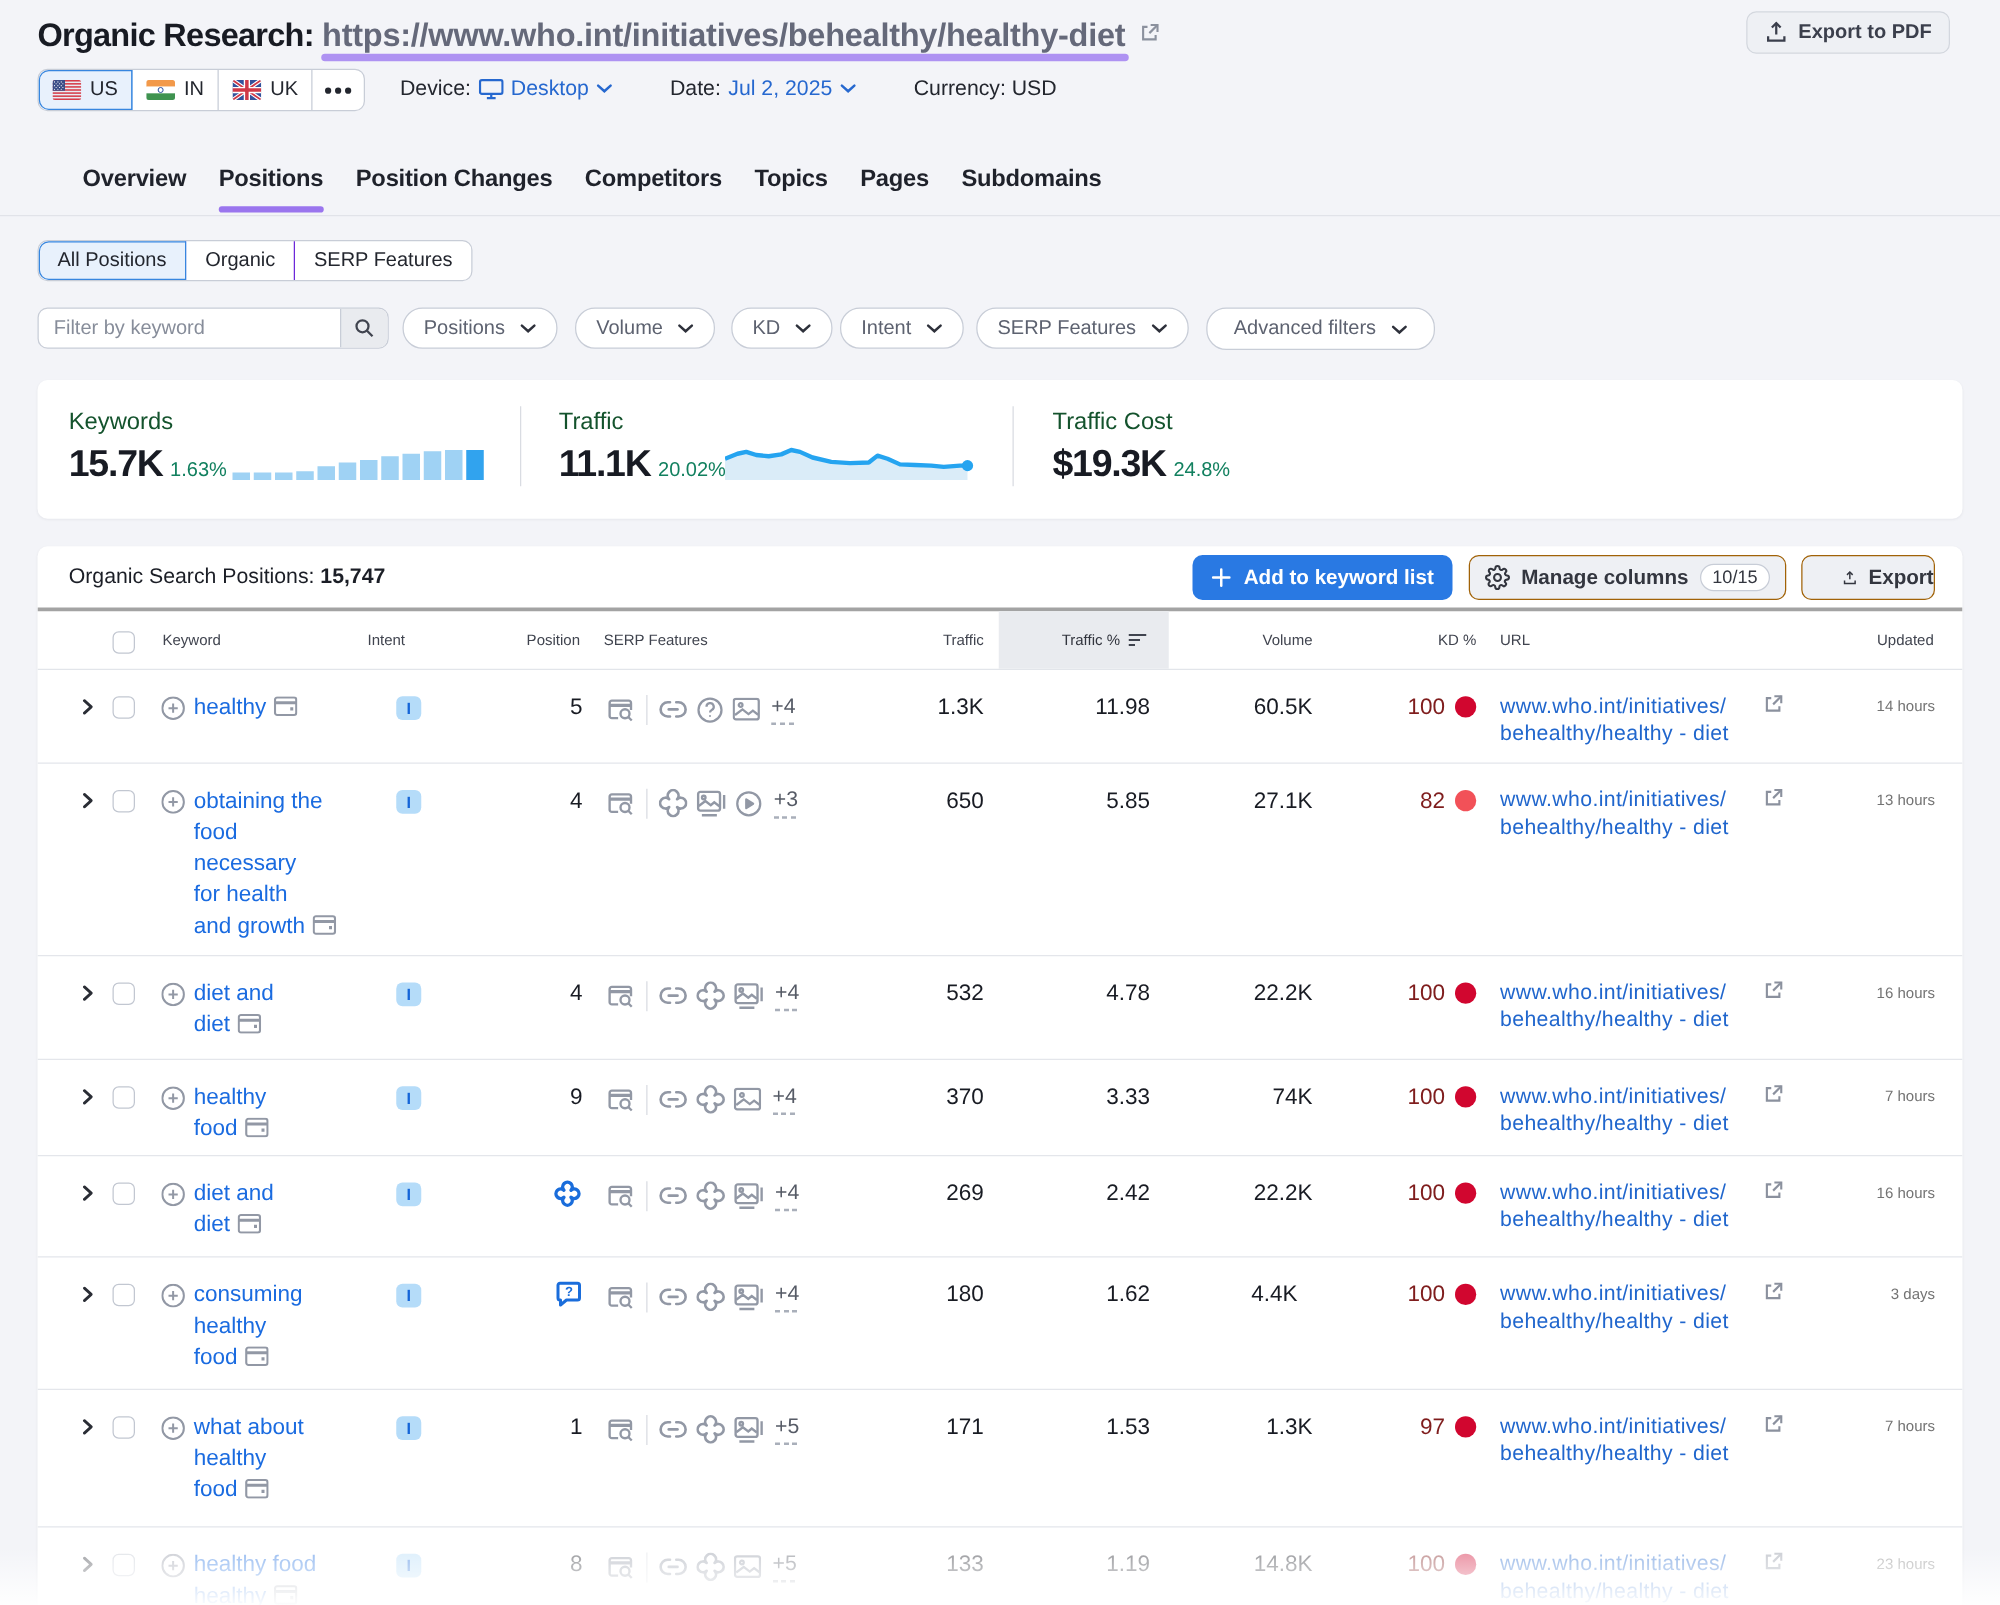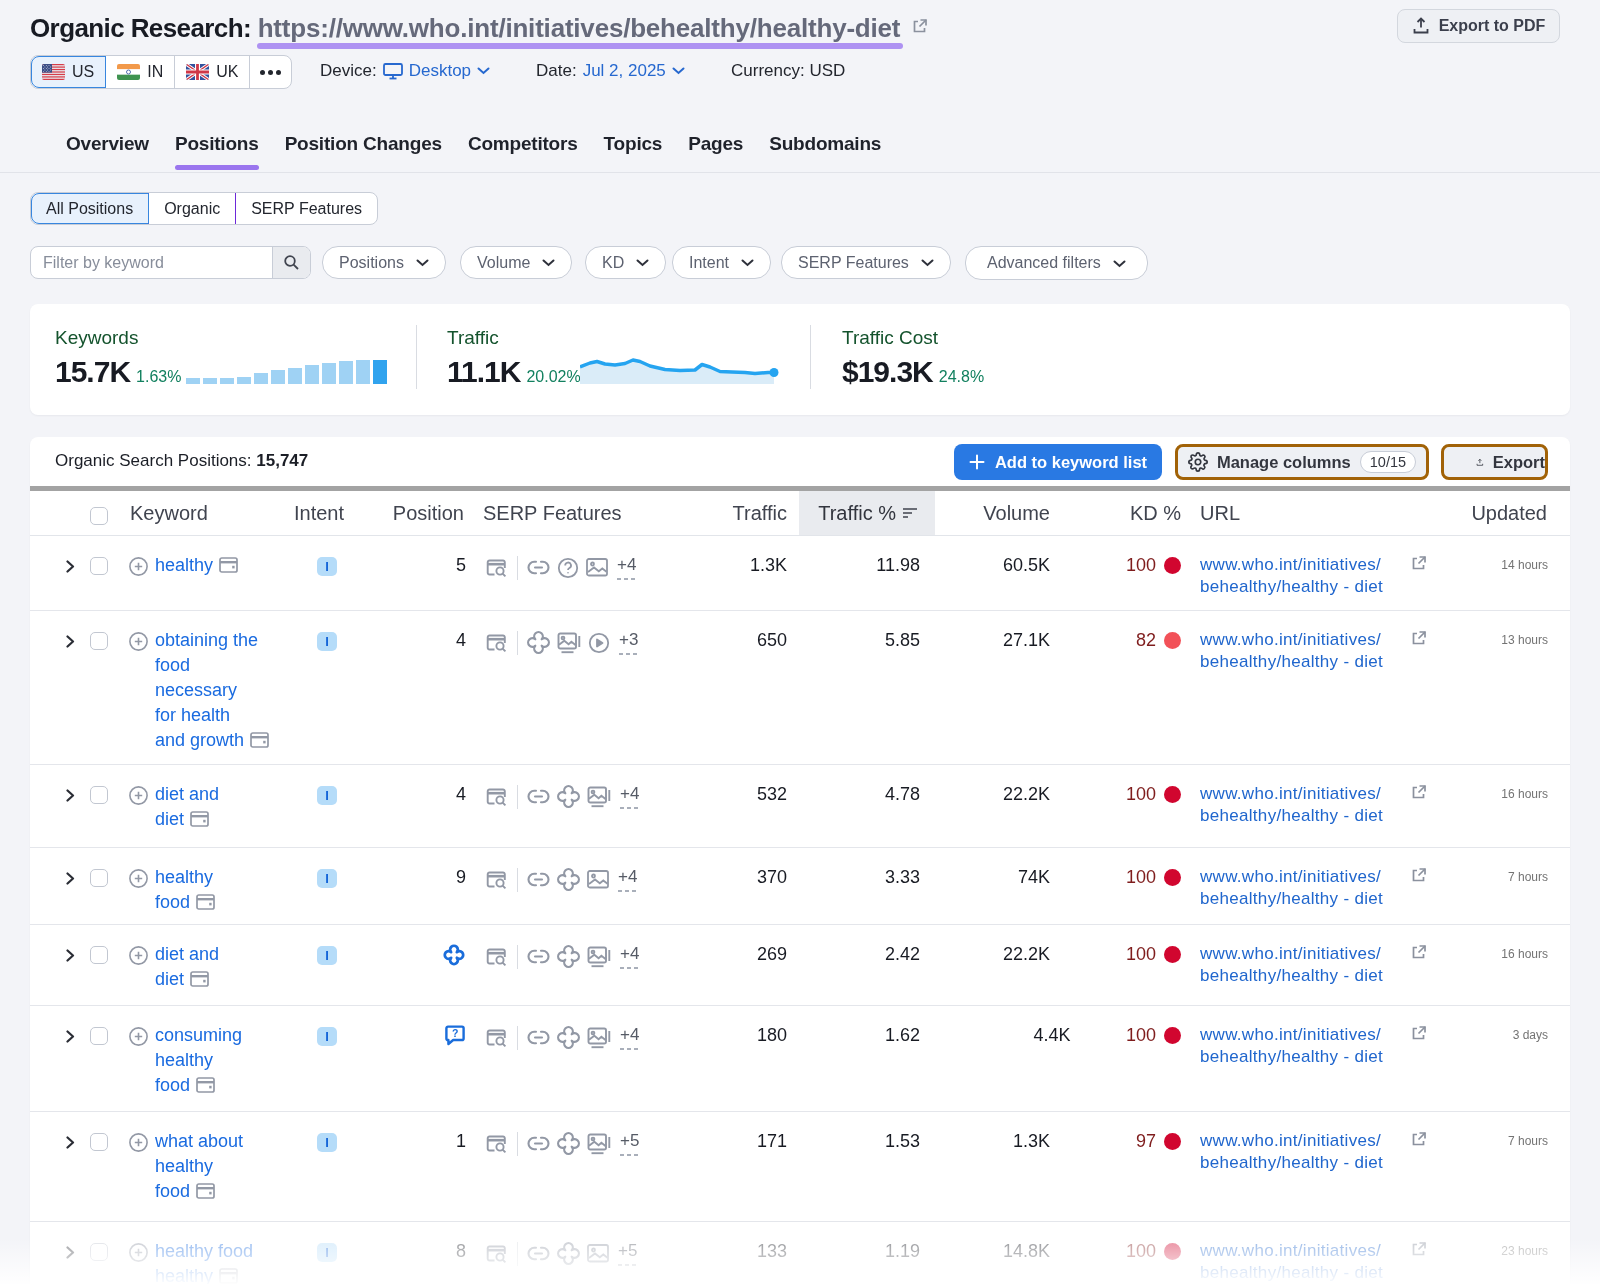--- a/index.html
+++ b/index.html
@@ -34,23 +34,23 @@
 .pill svg { margin-top:1px; }
 .card { position:absolute; background:#fff; border-radius:8px; box-shadow:0 1px 2px rgba(24,27,35,.05); }
 #stats { left:30px; top:304px; width:1540px; height:111px; }
 .vdiv { position:absolute; top:21px; height:64px; width:1px; background:#d9dce2; }
 .slabel { position:absolute; top:23px; font-size:19px; color:#14532d; }
 .snum { position:absolute; top:51px; font-size:30px; font-weight:700; color:#181b23; letter-spacing:-1px; }
 .spct { font-size:16px; font-weight:400; color:#12805f; letter-spacing:0; margin-left:6px; }
 #table { left:30px; top:437px; width:1540px; height:847px; border-radius:8px 8px 0 0; overflow:hidden; }
 .ttitle { position:absolute; left:25px; top:14px; font-size:17px; color:#1b1e26; }
 .btn-blue { position:absolute; top:7px; height:36px; background:#2979e3; color:#fff; border-radius:8px; display:flex; align-items:center; justify-content:center; gap:10px; font-size:16.5px; font-weight:600; }
-.btn-gray { position:absolute; top:7px; height:36px; background:#eef0f4; border:3px solid #a16207; border-radius:8px; display:flex; align-items:center; justify-content:center; gap:9px; font-size:16.5px; font-weight:600; color:#33363f; }
+.btn-gray { position:absolute; top:7px; height:36px; background:#eef0f4; border:1px solid #a16207; border-radius:8px; display:flex; align-items:center; justify-content:center; gap:9px; font-size:16.5px; font-weight:600; color:#33363f; }
 .minipill { font-size:14.5px; font-weight:400; color:#33363f; background:#fff; border:1px solid #c8cdd7; border-radius:12px; padding:2px 9px; }
-.thead { position:absolute; left:0; top:49px; width:1540px; height:50px; border-top:5px solid #a3a3a3; border-bottom:1px solid #e2e5ea; font-size:20px; color:#40444f; }
+.thead { position:absolute; left:0; top:49px; width:1540px; height:50px; border-top:3px solid #a3a3a3; border-bottom:1px solid #e2e5ea; font-size:12px; color:#40444f; }
 .thead .cell { position:absolute; top:0; height:100%; display:flex; align-items:center; }
 .sortbox { position:absolute; left:769px; top:0; width:136px; height:100%; background:#e9ebef; }
 .trow { position:absolute; left:0; width:1540px; border-bottom:1px solid #e4e6eb; }
 .chev { position:absolute; left:34px; top:23px; }
 .cbox { position:absolute; left:60px; top:21px; width:18px; height:18px; border:1px solid #c2c7d1; border-radius:5px; background:#fff; }
 .pluscirc { position:absolute; left:99px; top:21px; }
 .kw { position:absolute; left:125px; top:17px; width:132px; font-size:18px; line-height:25px; color:#1a6be0; }
 .kwicon { display:inline-block; vertical-align:-2px; margin-left:6px; }
 .ibadge { position:absolute; left:287px; top:21px; width:20px; height:19px; background:#b5dcf9; border-radius:5px; display:flex; align-items:center; justify-content:center; }
 .ibadge span { font-size:13px; font-weight:700; color:#1565d8; }
@@ -574,21 +574,21 @@
             <rect x="1.5" y="1.5" width="17.5" height="15" rx="1.8"></rect>
             <circle cx="6" cy="6" r="1.4"></circle>
             <path d="M2 12.8 L7.3 8.8 L11.6 12.2 L14.4 9.8 L18.5 13"></path>
             <path d="M22.3 4 V15"></path>
             <path d="M4.5 20.2 H16.5"></path>
           </svg>
           <span class="plusn">+4</span>
         </div>
 <div class="num" style="left:657px; width:100px;">180</div>
 <div class="num" style="left:790px; width:100px;">1.62</div>
-<div class="num" style="left:972px; width:100px;text-align:center;">4.4K</div>
+<div class="num" style="left:908px; width:100px;">4.4K</div>
 <div class="kdwrap">
           <span class="kdnum">100</span>
           <span class="kdot" style="background:#d1062f;"></span>
         </div>
 <div class="urlc">www.who.int/initiatives/<br>behealthy/healthy - diet</div>
 <div class="urlx"><svg width="17" height="17" viewBox="0 0 17 17" fill="none" stroke="#8b919e" stroke-width="1.7">
             <path d="M7 3.5 H3.5 V13.5 H13.5 V10"></path>
             <path d="M9.5 2 H15 V7.5"></path>
             <path d="M15 2 L8.5 8.5"></path>
           </svg></div>

